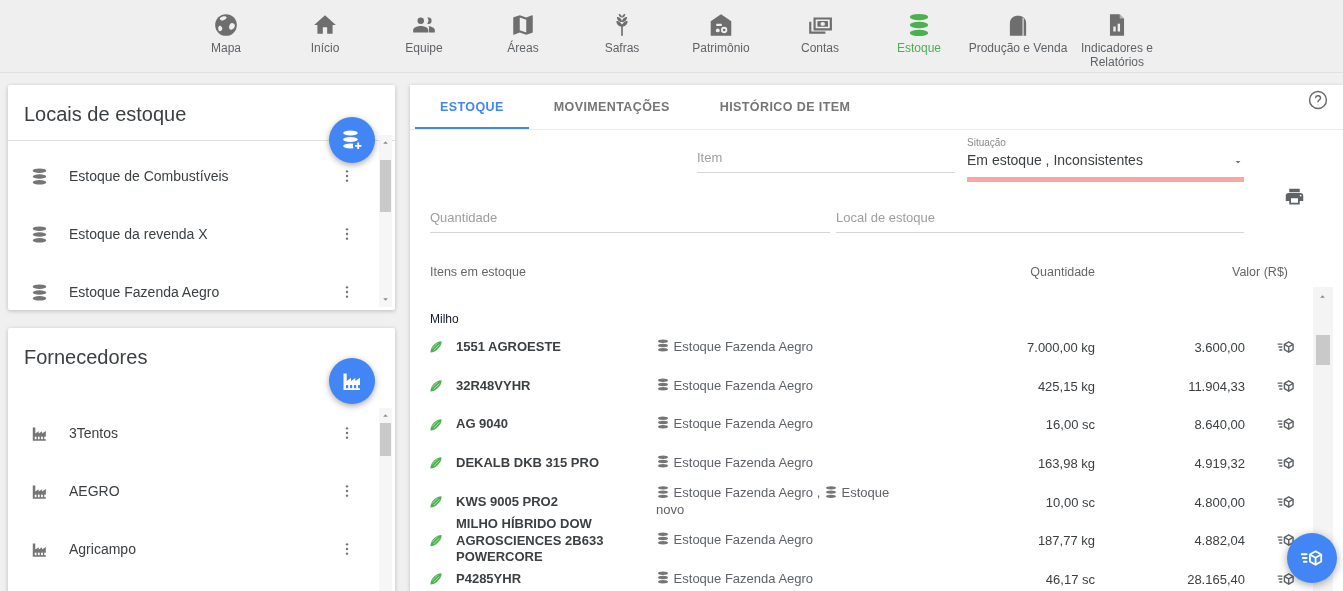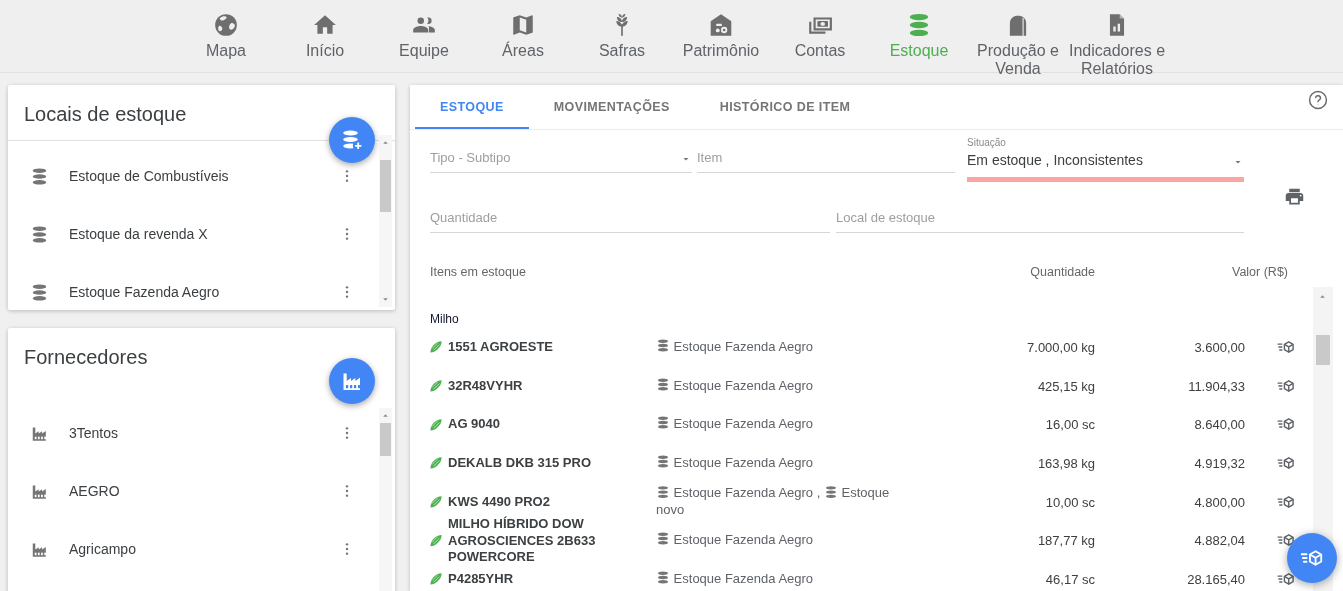--- a/index.html
+++ b/index.html
@@ -6,21 +6,21 @@
   html,body { width:1343px; height:591px; overflow:hidden; }
   body { position:relative; background:#f0f0f0; font-family:"Liberation Sans", sans-serif; color:#3c4043; }
   .icn { display:inline-flex; }
   .icn svg { width:100%; height:100%; display:block; }
 
   
   .topbar { position:absolute; top:0; left:0; right:0; height:73px; background:#efefef;
             border-bottom:1px solid #e1e1e1; display:flex; justify-content:center; z-index:5; }
   .nav-item { width:99px; display:flex; flex-direction:column; align-items:center; padding-top:12px; cursor:pointer; }
   .nav-icon { width:26px; height:26px; color:#6e6e6e; }
-  .nav-label { font-size:16px; color:#5f6368; margin-top:4px; text-align:center; line-height:1.15; }
+  .nav-label { font-size:12px; color:#5f6368; margin-top:4px; text-align:center; line-height:1.15; }
   .nav-item.active .nav-icon, .nav-item.active .nav-label { color:#4caf50; }
 
   
   .card { position:absolute; background:#fff; border-radius:2px; box-shadow:0 1px 4px rgba(0,0,0,.22); }
   #card-locais { left:8px; top:85px; width:387px; height:225px; overflow:hidden; }
   #card-fornecedores { left:8px; top:328px; width:387px; height:331px; overflow:hidden; }
   .card-title { font-size:20px; color:#3c4043; padding:18px 1px 0 16px; font-weight:400; }
   .card-divider { position:absolute; top:55px; left:0; right:0; border-bottom:1px solid #e0e0e0; }
   .fab-small { position:absolute; width:46px; height:46px; border-radius:50%; background:#4285f4; border:none;
                display:flex; align-items:center; justify-content:center; cursor:pointer; z-index:4;
@@ -66,21 +66,21 @@
 
   .th { position:absolute; top:180px; font-size:12.5px; color:#666; }
   .th-items { left:20px; }
   .th-qty { right:248px; }
   .th-val { right:55px; }
   .group-label { position:absolute; left:20px; top:227px; font-size:12px; color:#0f172a; }
 
   #rows { position:absolute; left:0; right:0; top:243px; }
   .row { position:relative; height:38.6px; }
   .row-name { position:absolute; left:18px; top:50%; transform:translateY(-50%); width:250px;
-              display:flex; align-items:center; gap:4px; font-size:13px; font-weight:700; color:#3c4043; line-height:1.25; }
+              display:flex; align-items:center; gap:12px; font-size:13px; font-weight:700; color:#3c4043; line-height:1.25; }
   .corn { width:16px; height:16px; flex:0 0 auto; }
   .row-loc { position:absolute; left:246px; top:50%; transform:translateY(-50%); width:250px;
              font-size:13px; color:#5f6368; line-height:1.3; }
   .loc-icn { display:inline-flex; width:14px; height:14px; color:#757575; vertical-align:-2px; }
   .row-qty { position:absolute; right:248px; top:50%; transform:translateY(-50%); font-size:13px; color:#3c4043; }
   .row-val { position:absolute; right:98px; top:50%; transform:translateY(-50%); font-size:13px; color:#3c4043; }
   .row-act { position:absolute; right:47px; top:50%; transform:translateY(-50%); width:20px; height:20px;
              color:#5f6368; cursor:pointer; }
 
   .main-scroll { position:absolute; right:10px; top:202px; bottom:0; width:20px; background:#f4f4f4; }
@@ -381,28 +381,20 @@
       </div>
     </div>
   <span class="icn help">
       <svg viewBox="0 0 24 24" fill="none" stroke="currentColor" stroke-width="1.6">
         <circle cx="12" cy="12" r="9.2"></circle>
         <path d="M9.4 9.3a2.7 2.7 0 0 1 5.3.8c0 1.8-2.7 2-2.7 3.7" stroke-linecap="round"></path>
         <circle cx="12" cy="17.3" r=".5" fill="currentColor" stroke="none"></circle>
       </svg>
     </span>
 
-  <div class="field f-tipo">
-    <span class="ph">Tipo - Subtipo</span>
-    <span class="icn caret">
-        <svg viewBox="0 0 24 24" fill="currentColor">
-          <path d="M7 10l5 5 5-5z"></path>
-        </svg>
-      </span>
-  </div>
   <div class="field f-item">
     <span class="ph">Item</span>
   </div>
   <div class="f-situacao">
     <div class="flabel">Situação</div>
     <div class="fvalue-row">
       <span class="fvalue">Em estoque , Inconsistentes</span>
       <span class="icn caret">
           <svg viewBox="0 0 24 24" fill="currentColor">
             <path d="M7 10l5 5 5-5z"></path>
@@ -547,21 +539,21 @@
       <div class="row">
         <div class="row-name">
           <span class="icn corn">
             <svg viewBox="0 0 24 24">
               <path d="M3.6 20.4C3.8 11.5 11.5 3.8 20.4 3.6 20.2 12.5 12.5 20.2 3.6 20.4z" fill="#4caf50"></path>
               <g stroke="#e8f5e9" stroke-width="1" fill="none">
                 <path d="M6 14.5 14.5 6M8.5 17 17 8.5M11 19 19 11"></path>
               </g>
             </svg>
           </span>
-          <span>KWS 4490 PRO2</span>
+          <span>KWS 9005 PRO2</span>
         </div>
         <div class="row-loc"><span class="loc"><span class="loc-icn">
               <svg viewBox="0 0 24 24" fill="currentColor">
                 <ellipse cx="12" cy="4.7" rx="8.5" ry="2.9"></ellipse>
                 <ellipse cx="12" cy="12" rx="8.5" ry="2.9"></ellipse>
                 <ellipse cx="12" cy="19.3" rx="8.5" ry="2.9"></ellipse>
               </svg>
             </span> Estoque Fazenda Aegro</span><span> , </span><span class="loc"><span class="loc-icn">
               <svg viewBox="0 0 24 24" fill="currentColor">
                 <ellipse cx="12" cy="4.7" rx="8.5" ry="2.9"></ellipse>

